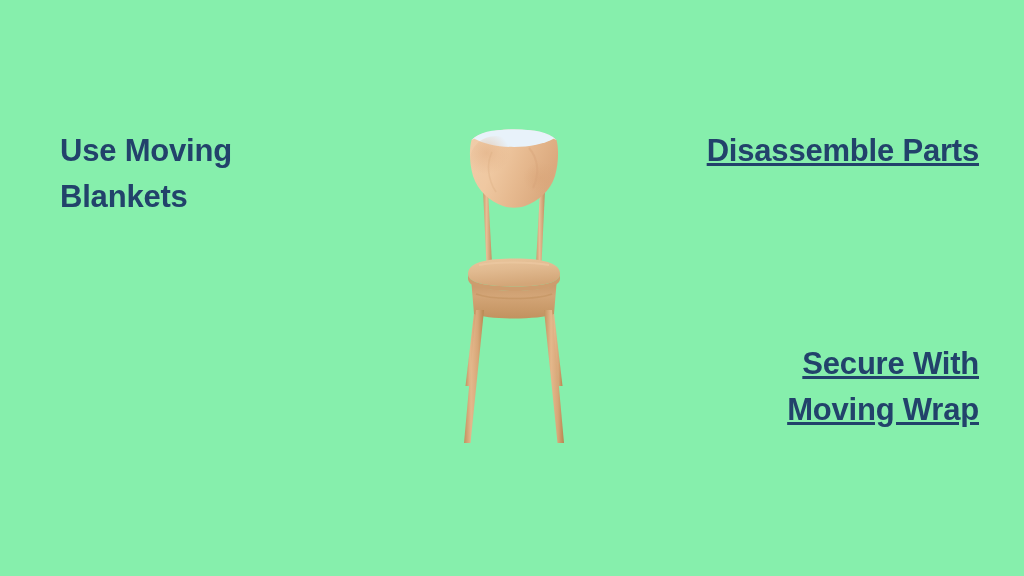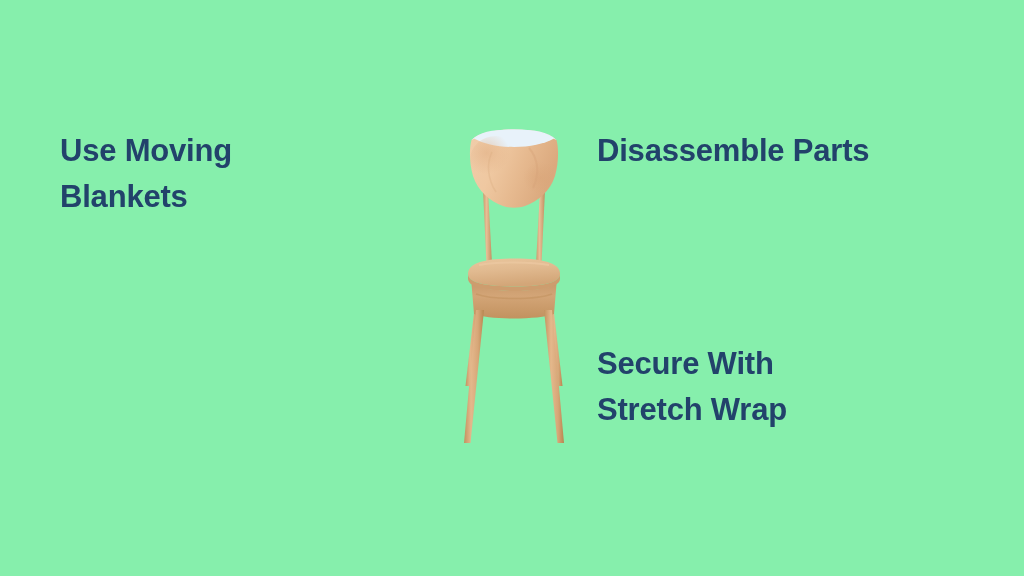--- a/index.html
+++ b/index.html
@@ -28,21 +28,21 @@
     font-family: "Liberation Sans", sans-serif;
     font-weight: bold;
     font-size: 31px;
     line-height: 46px;
     letter-spacing: -0.2px;
     color: #22426b;
     white-space: pre-line;
     -webkit-font-smoothing: antialiased;
   }
   .tip.left  { left: 60px;  text-align: left;  }
-  .tip.right { right: 73px; text-align: left; }
+  .tip.right { right: 51px; text-align: right; text-decoration: underline; }
 
   #tip-top-left     { top: 128px; width: 330px; }
   #tip-top-right    { top: 128px; width: 360px; }
   #tip-bottom-left  { top: 341px; width: 330px; }
   #tip-bottom-right { top: 341px; width: 360px; }
 
   
   #chair-figure {
     position: absolute;
     left: 434px;
@@ -61,21 +61,21 @@
 
 <div id="slide">
 
   <div class="tip left" id="tip-top-left">Use Moving
 Blankets</div>
 
   <div class="tip right" id="tip-top-right">Disassemble Parts</div>
 
 
   <div class="tip right" id="tip-bottom-right">Secure With
-Stretch Wrap</div>
+Moving Wrap</div>
 
   <div id="chair-figure">
     <svg viewBox="0 0 160 336" xmlns="http://www.w3.org/2000/svg">
       <defs>
         <linearGradient id="gBack" x1="0" y1="0" x2="1" y2="0.35">
           <stop offset="0%" stop-color="#f0cdaa"></stop>
           <stop offset="38%" stop-color="#efc8a1"></stop>
           <stop offset="68%" stop-color="#e6b98f"></stop>
           <stop offset="100%" stop-color="#dba97e"></stop>
         </linearGradient>

